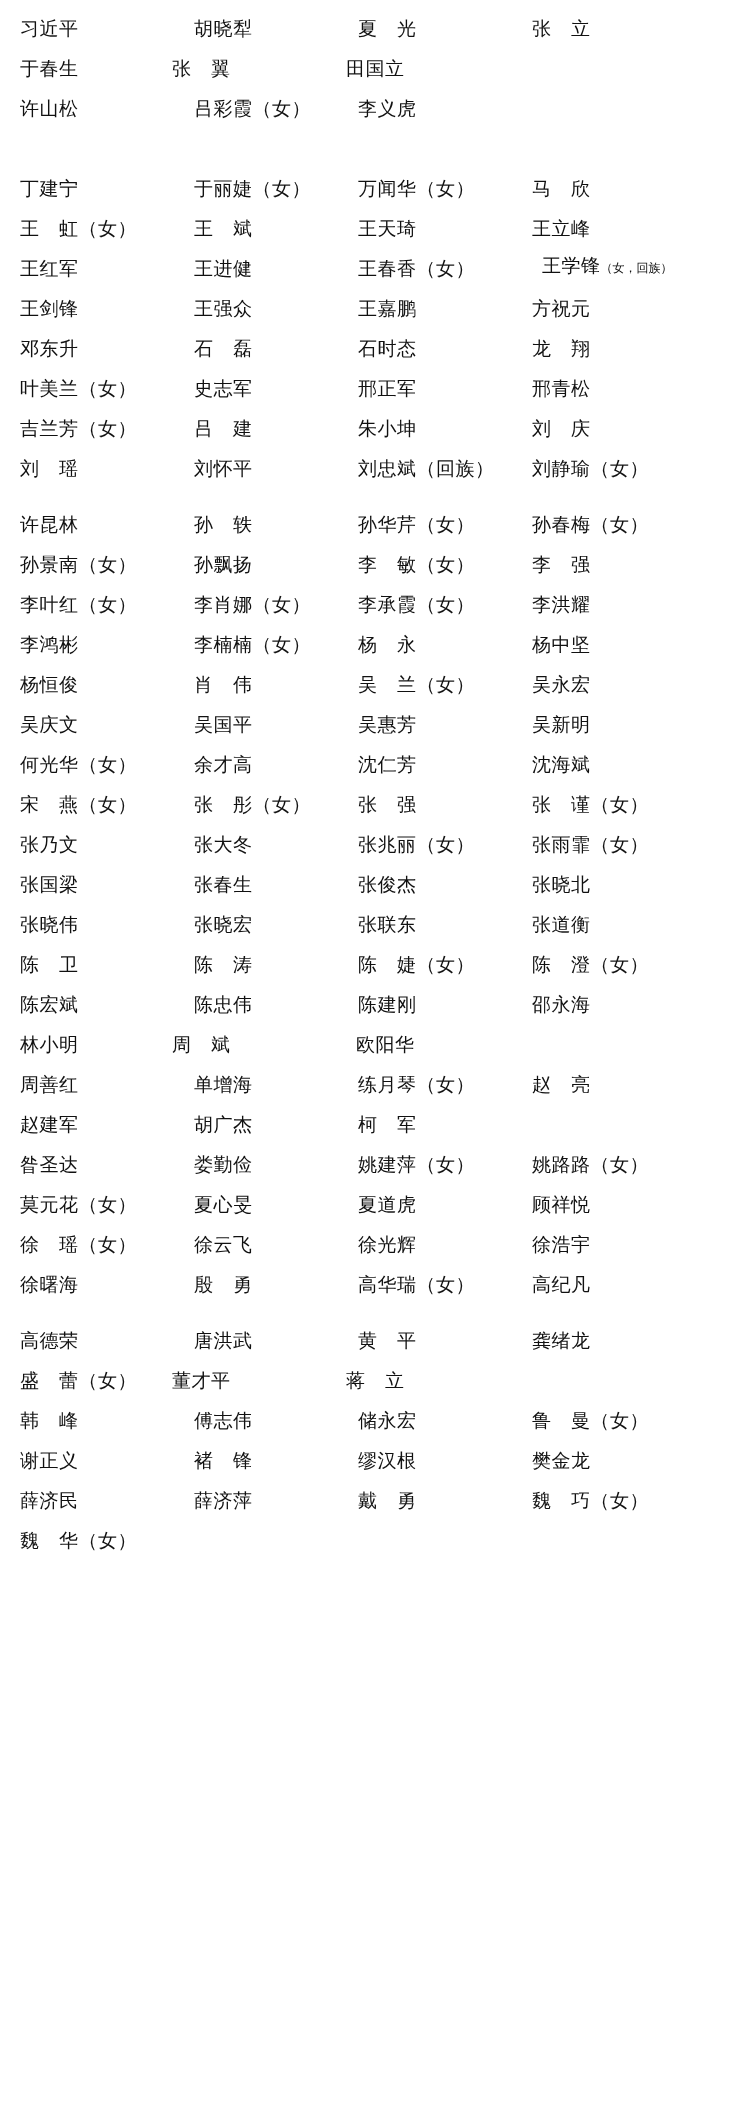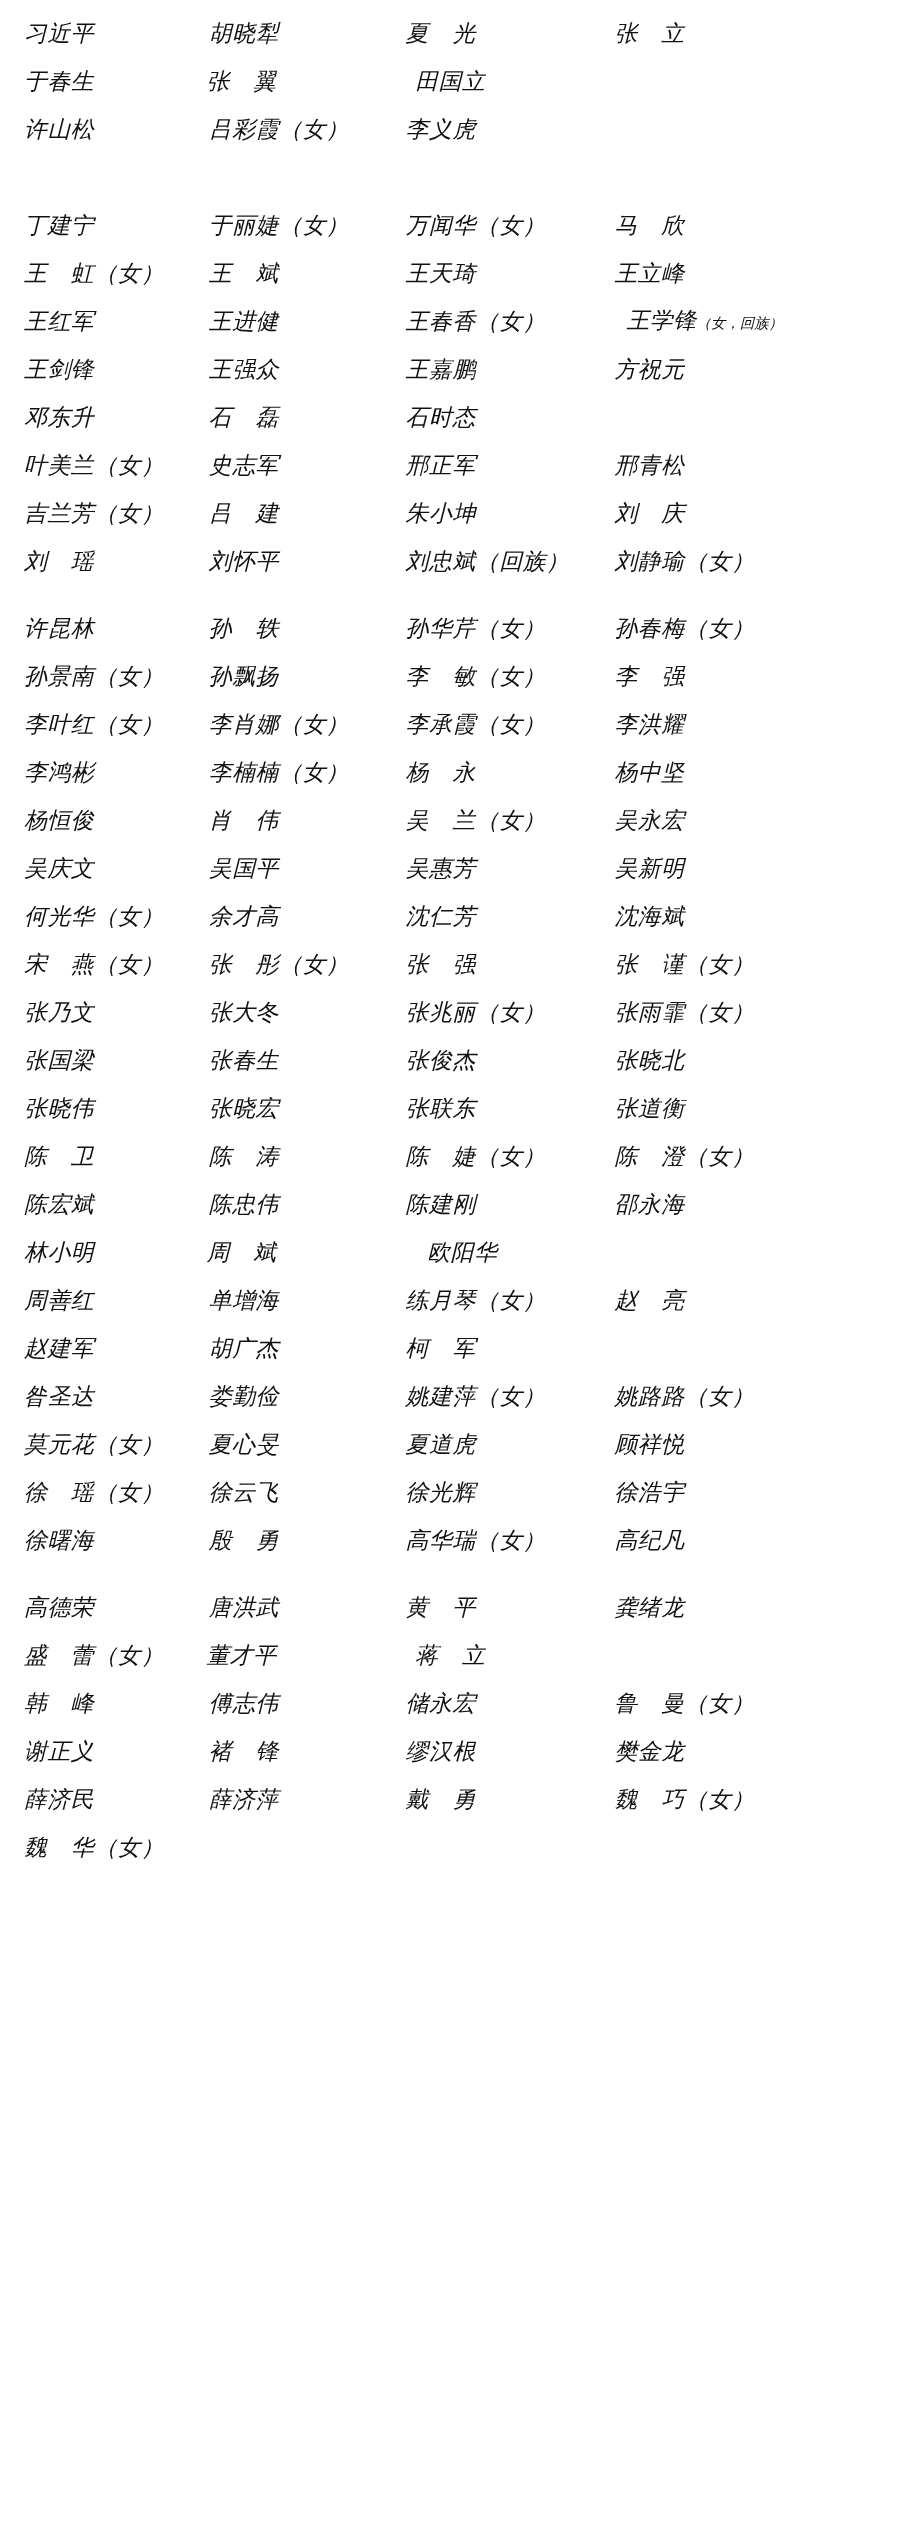--- a/index.html
+++ b/index.html
@@ -23,33 +23,32 @@
   }
   .spacer-block {
     height: 40px;
   }
   .spacer-small {
     height: 16px;
   }
   .name-row {
     display: flex;
     flex-direction: row;
-    align-items: center;
+    align-items: flex-end;
     height: 40px;
-    font-style: italic;
   }
   .cell {
     font-size: 19px;
     line-height: 40px;
     letter-spacing: 0.5px;
     white-space: nowrap;
     overflow: visible;
   }
   .c1 { width: 148px; padding-left: 2px; }
-  .c2 { width: 160px; padding-left: 6px; }
+  .c2 { width: 160px; padding-left: 6px; margin-left: 20px; }
   .c3 { width: 170px; padding-left: 4px; }
   .c4 { width: 180px; padding-left: 4px; }
   .sub {
     font-size: 12px;
     letter-spacing: 0px;
   }
 </style>
 </head>
 <body>
 
@@ -97,20 +96,21 @@
         <div class="name-row">
           <div class="cell c1">王剑锋</div>
           <div class="cell c2">王强众</div>
           <div class="cell c3">王嘉鹏</div>
           <div class="cell c4">方祝元</div>
         </div>
         <div class="name-row">
           <div class="cell c1">邓东升</div>
           <div class="cell c2">石　磊</div>
           <div class="cell c3">石时态</div>
+          <div class="cell c4">龙　翔</div>
         </div>
         <div class="name-row">
           <div class="cell c1">叶美兰（女）</div>
           <div class="cell c2">史志军</div>
           <div class="cell c3">邢正军</div>
           <div class="cell c4">邢青松</div>
         </div>
         <div class="name-row">
           <div class="cell c1">吉兰芳（女）</div>
           <div class="cell c2">吕　建</div>

